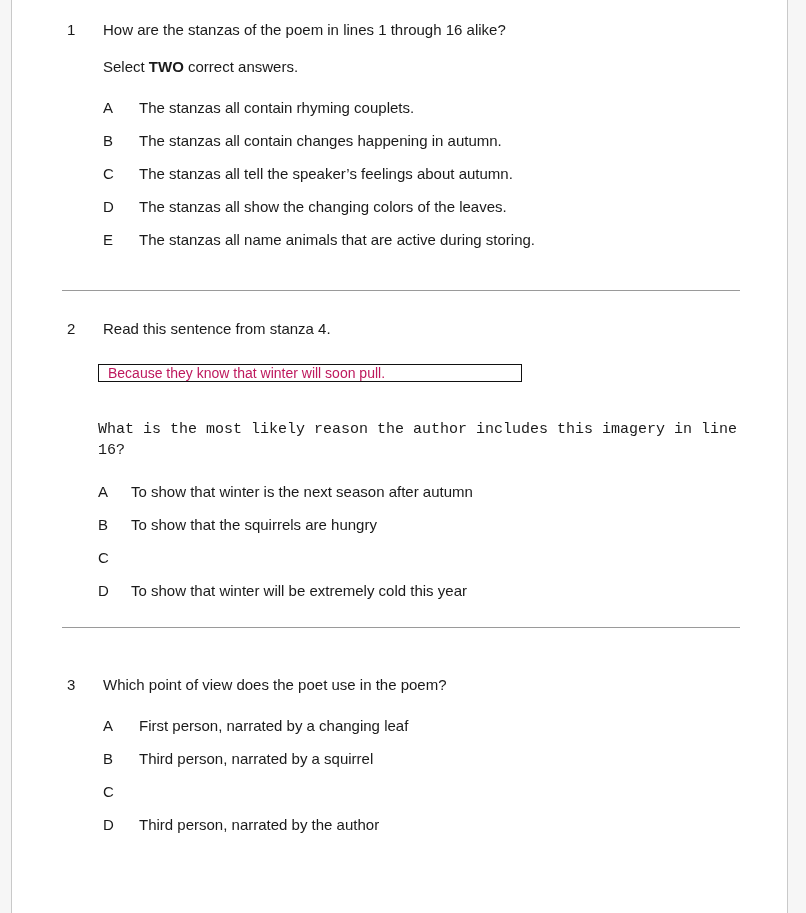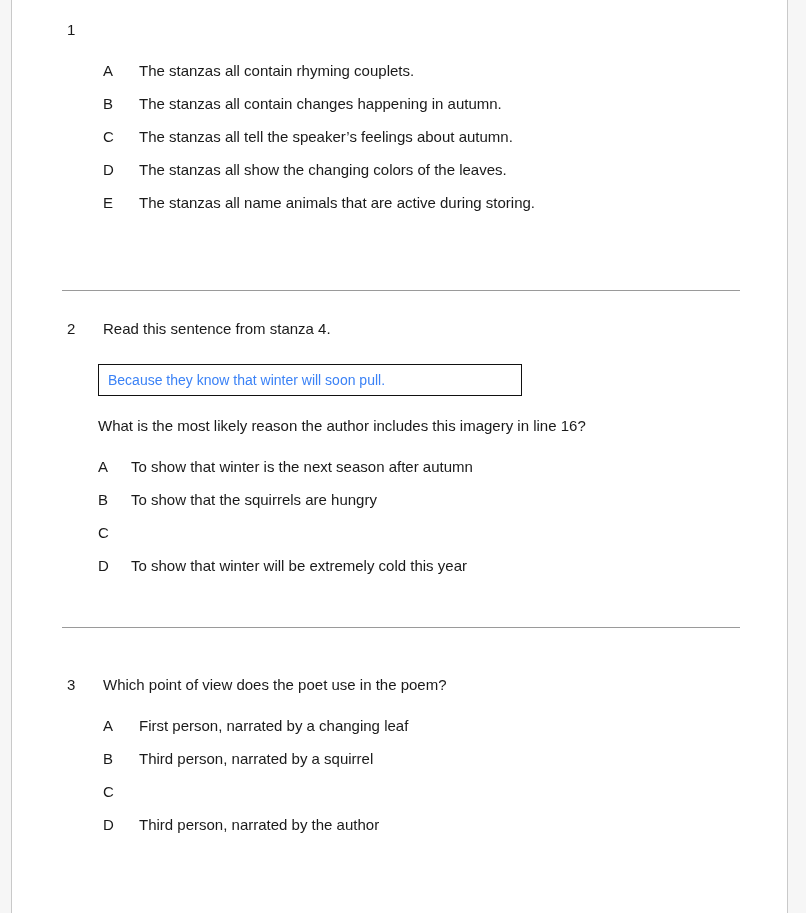--- a/index.html
+++ b/index.html
@@ -91,45 +91,45 @@
   .opt-text {
     color: #1a1a1a;
     text-align: center;
   }
 
   
   .quote-box {
     border: 1px solid #111111;
     box-sizing: border-box;
     width: 424px;
-    height: 32px;
+    height: 18px;
     display: flex;
     align-items: center;
     padding-left: 9px;
     font-size: 14px;
-    color: #3b82f6;
+    color: #be185d;
   }
 
   
   .divider {
     height: 1px;
     background: #9a9a9a;
     border: 0;
     margin: 0;
   }
 
   
   #q1 { position: absolute; left: 54px; top: 19px;  width: 700px; }
   #div1 { position: absolute; left: 49px; top: 290px; width: 678px; }
   #q2 { position: absolute; left: 54px; top: 318px; width: 700px; }
   #div2 { position: absolute; left: 49px; top: 627px; width: 678px; }
   #q3 { position: absolute; left: 54px; top: 674px; width: 700px; }
 
   #q2 .quote-wrap { margin-top: 25px; margin-left: 31px; }
-  #q2 .q-prompt   { margin-top: 19px; margin-left: 31px; }
+  #q2 .q-prompt   { margin-top: 37px; margin-left: 31px; font-family: Liberation Mono, monospace; }
   #q2 .options    { margin-top: 20px; margin-left: 31px; }
   #q2 .opt-letter { width: 33px; flex: 0 0 33px; }
 
   #q1 .options, #q3 .options { margin-left: 36px; }
   #q1 .q-subnote { margin-left: 36px; }
 
   
   #bottom-clip {
     position: absolute;
     left: 86px;
@@ -153,22 +153,24 @@
 <div id="page">
 
   <div class="gutter left"></div>
   <div class="gutter right"></div>
 
   <div id="sheet">
 
     <div class="question" id="q1">
       <div class="q-head">
         <span class="q-num">1</span>
-      </div>
-
+        <span class="q-stem">How are the stanzas of the poem in lines 1 through 16 alike?</span>
+      </div>
+
+      <div class="q-subnote"><span>Select </span><b>TWO</b><span> correct answers.</span></div>
 
       <div class="options">
         <div class="option">
           <span class="opt-letter">A</span>
           <span class="opt-text">The stanzas all contain rhyming couplets.</span>
         </div>
         <div class="option">
           <span class="opt-letter">B</span>
           <span class="opt-text">The stanzas all contain changes happening in autumn.</span>
         </div>

